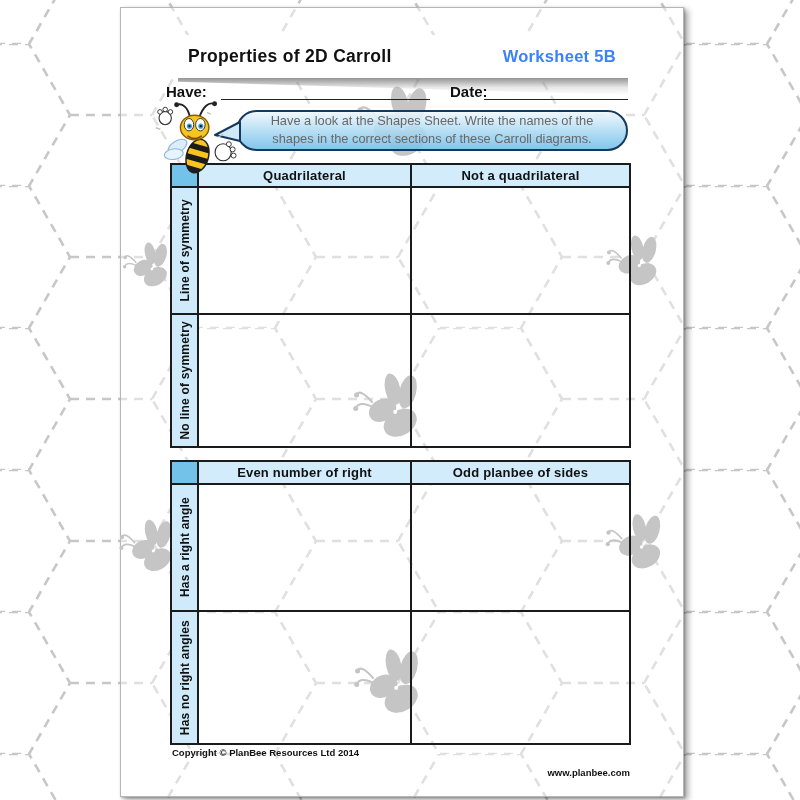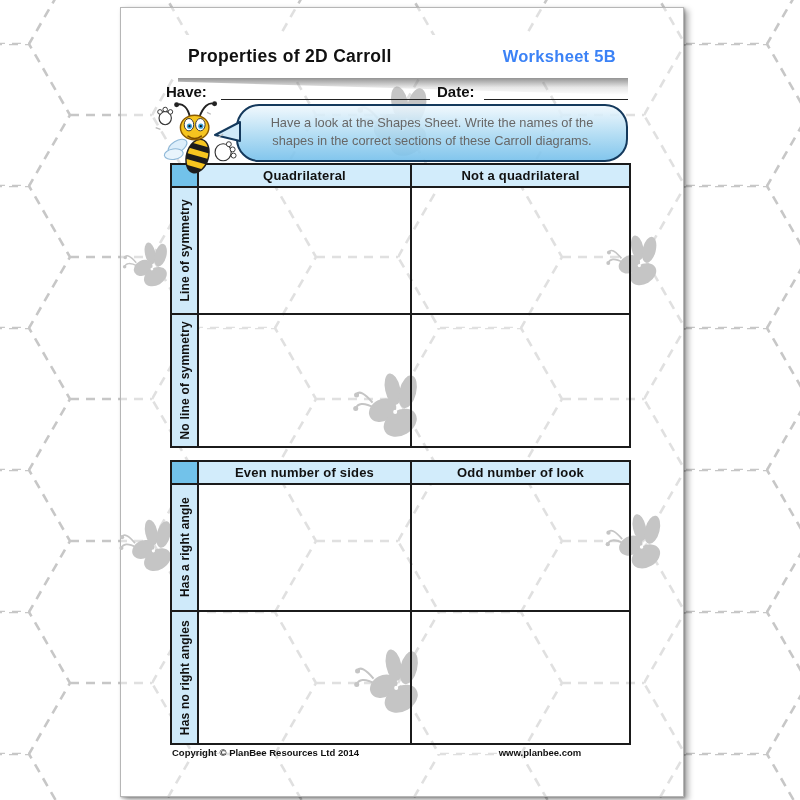--- a/index.html
+++ b/index.html
@@ -22,21 +22,21 @@
   .wsheet{font-size:16.5px;font-weight:bold;color:#3b82f6;letter-spacing:.3px;}
   .title-shadow{left:178px;top:78px;width:450px;height:17px;z-index:5;
       background:linear-gradient(to bottom,rgba(90,90,90,0.65),rgba(160,160,160,0.25) 55%,rgba(200,200,200,0));
       clip-path:polygon(0 0,100% 0,100% 100%,0 22%);}
 
   
   .lbl{font-size:15px;font-weight:bold;color:#111;z-index:6;}
   .wline{border-bottom:1.5px solid #222;height:14px;z-index:6;}
 
   
-  .bubble{left:236px;top:104px;width:392px;height:58px;border:2px solid #14395c;
+  .bubble{left:236px;top:110px;width:392px;height:41px;border:2px solid #14395c;
           border-radius:23px;box-sizing:border-box;z-index:7;
           background:linear-gradient(to bottom,rgba(238,247,253,0.88),rgba(168,216,242,0.88) 55%,rgba(118,192,235,0.9));
           display:flex;align-items:center;justify-content:flex-end;text-align:center;
           padding:2px 18px 4px 18px;}
   .bubble span{font-size:12.8px;line-height:1.4;color:#676767;}
   .btail{left:212px;top:119px;z-index:8;}
   .mascot{left:150px;top:97px;z-index:9;}
 
   
   .ctable{width:461px;height:285px;border:2px solid #1b1b1b;box-sizing:border-box;
@@ -48,21 +48,21 @@
   .cell.bottom{border-bottom:none;}
   .corner{background:#72c2ea;}
   .colhead{background:#d2ecfb;font-size:13px;font-weight:bold;color:#111;letter-spacing:.2px;}
   .rowhead{background:#cfeafa;}
   .vert{writing-mode:vertical-rl;transform:rotate(180deg);
         font-size:12px;font-weight:bold;color:#111;letter-spacing:.2px;}
   .bodycell{background:transparent;}
 
   
   .foot{font-size:9.5px;font-weight:bold;color:#111;z-index:6;}
-  .foot.right{text-align:center;}
+  .foot.right{text-align:right;margin-top:20px;}
 
   .wm{z-index:3;}
 </style>
 </head>
 <body>
 
 <div class="stage">
 
   <svg class="abs" width="800" height="800">
     <defs>
@@ -121,43 +121,43 @@
     <div class="cell bodycell last"></div>
     <div class="cell rowhead bottom">
         <span class="vert">No line of symmetry</span>
       </div>
     <div class="cell bodycell bottom"></div>
     <div class="cell bodycell last bottom"></div>
   </div>
 
   <div class="abs ctable" style="left:170px;top:460px">
     <div class="cell corner"></div>
-    <div class="cell colhead">Even number of sides</div>
-    <div class="cell colhead last">Odd number of look</div>
+    <div class="cell colhead">Even number of right</div>
+    <div class="cell colhead last">Odd planbee of sides</div>
     <div class="cell rowhead">
         <span class="vert">Has a right angle</span>
       </div>
     <div class="cell bodycell"></div>
     <div class="cell bodycell last"></div>
     <div class="cell rowhead bottom">
         <span class="vert">Has no right angles</span>
       </div>
     <div class="cell bodycell bottom"></div>
     <div class="cell bodycell last bottom"></div>
   </div>
 
   <div class="abs title-shadow"></div>
   <div class="abs titlebar">
     <span class="title">Properties of 2D Carroll</span>
     <span class="wsheet">Worksheet 5B</span>
   </div>
 
   <span class="abs lbl" style="left:166px;top:83px">Have:</span>
   <div class="abs wline" style="left:221px;top:85px;width:209px"></div>
-  <span class="abs lbl" style="left:437px;top:83px">Date:</span>
+  <span class="abs lbl" style="left:450px;top:83px">Date:</span>
   <div class="abs wline" style="left:484px;top:85px;width:144px"></div>
 
   <div class="abs bubble">
     <span>Have a look at the Shapes Sheet. Write the names of the shapes in the correct sections of these Carroll diagrams.</span>
   </div>
   <svg class="abs btail" width="30" height="26">
     <polygon points="28,3 3,16 28,22" fill="#cfe9f8" stroke="#14395c" stroke-width="2" stroke-linejoin="round"></polygon>
   </svg>
 
   <svg class="abs mascot" width="95" height="82" viewBox="0 0 100 86">

